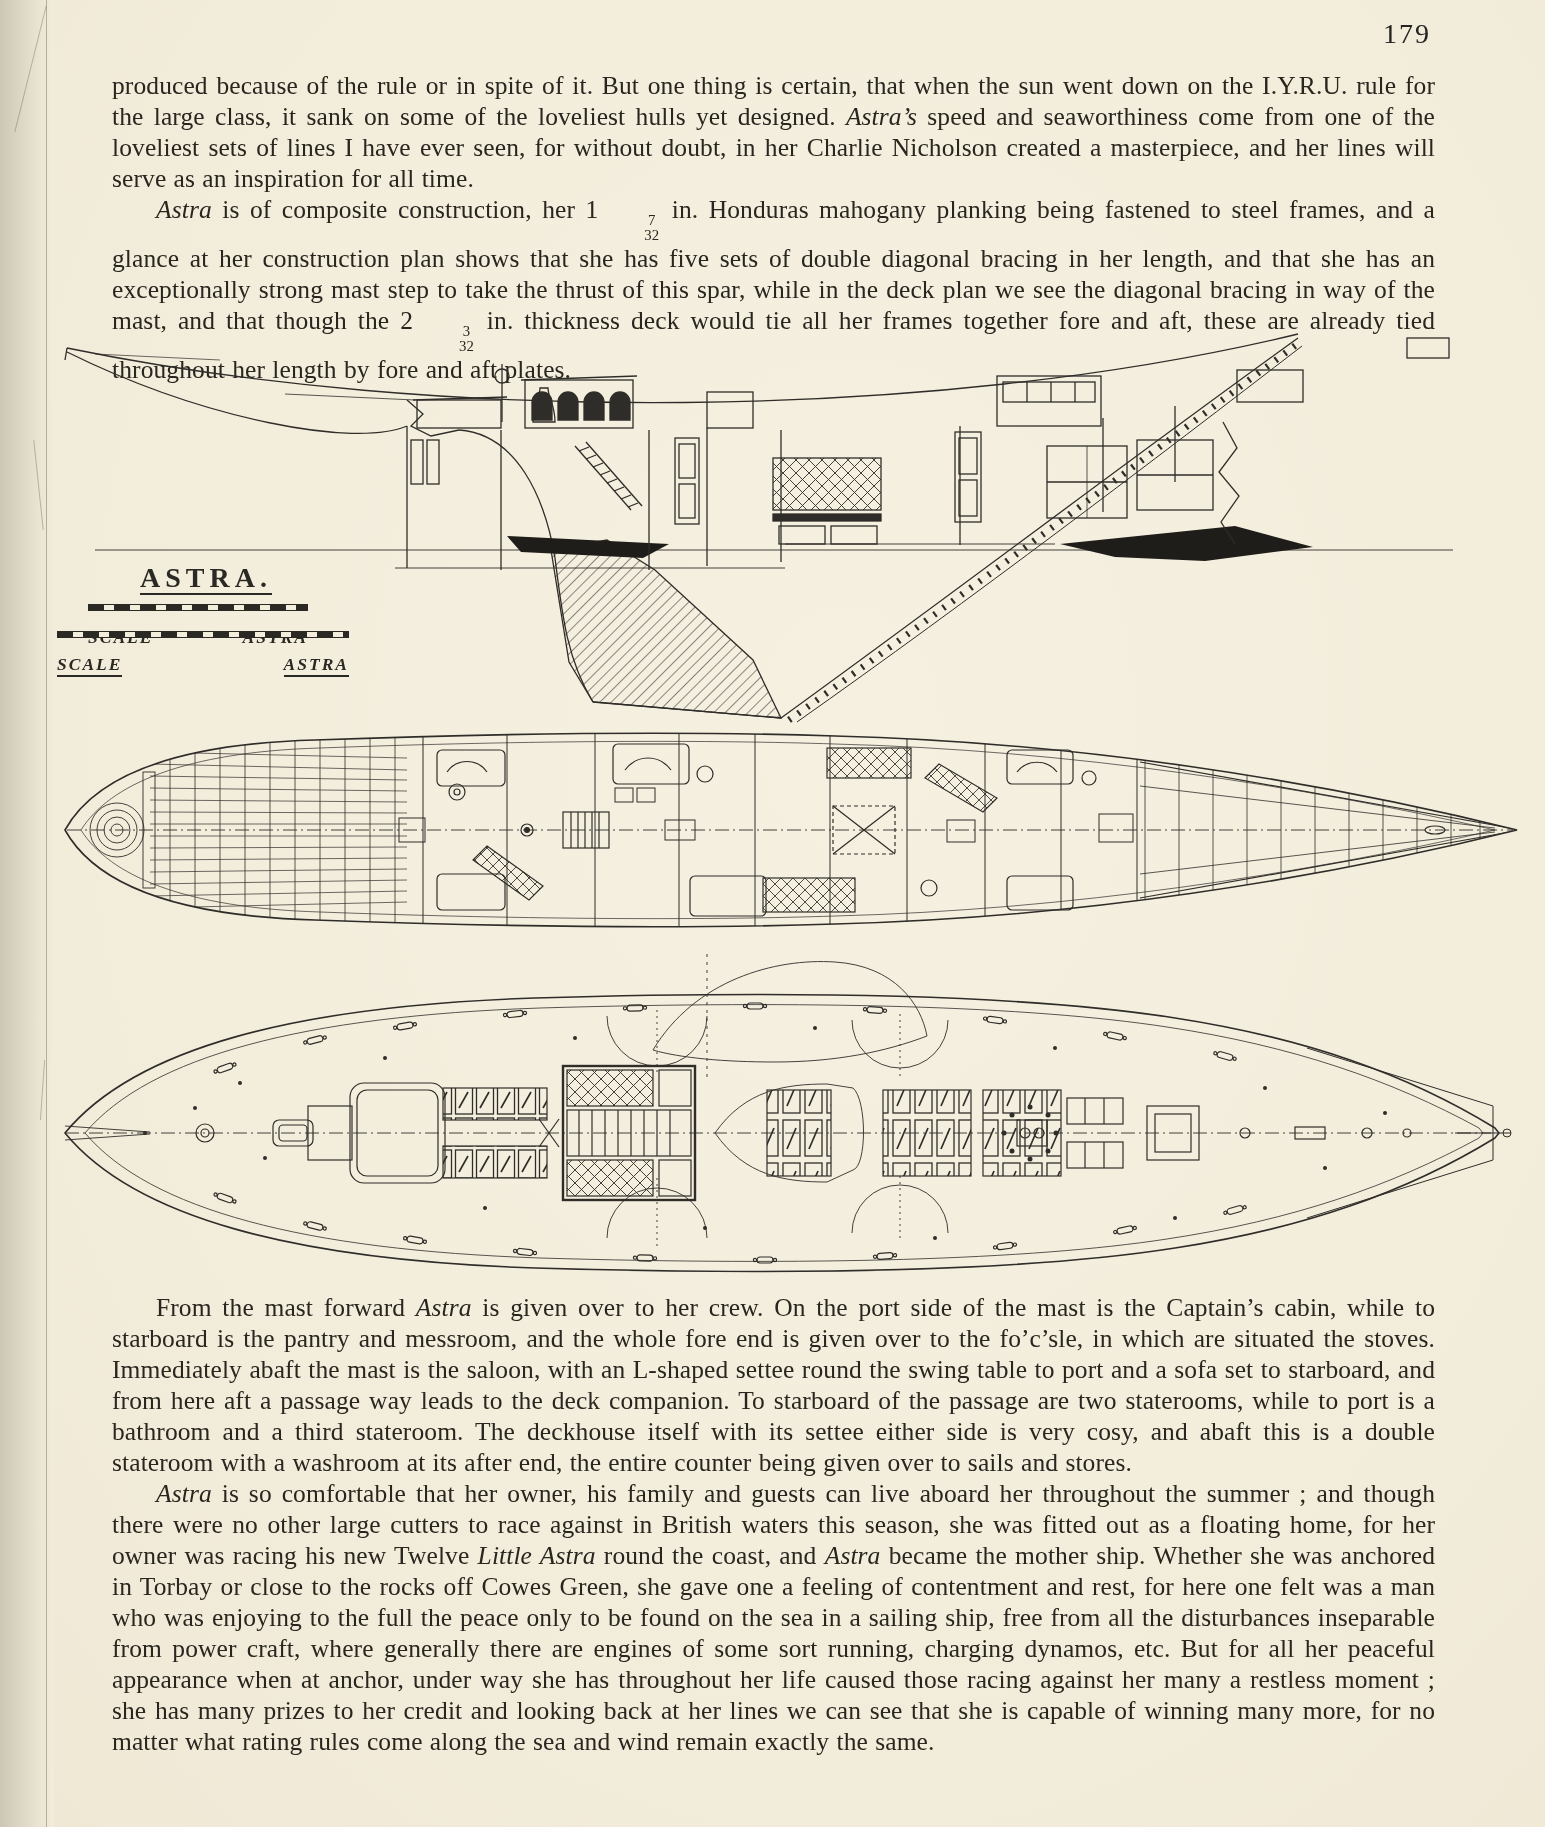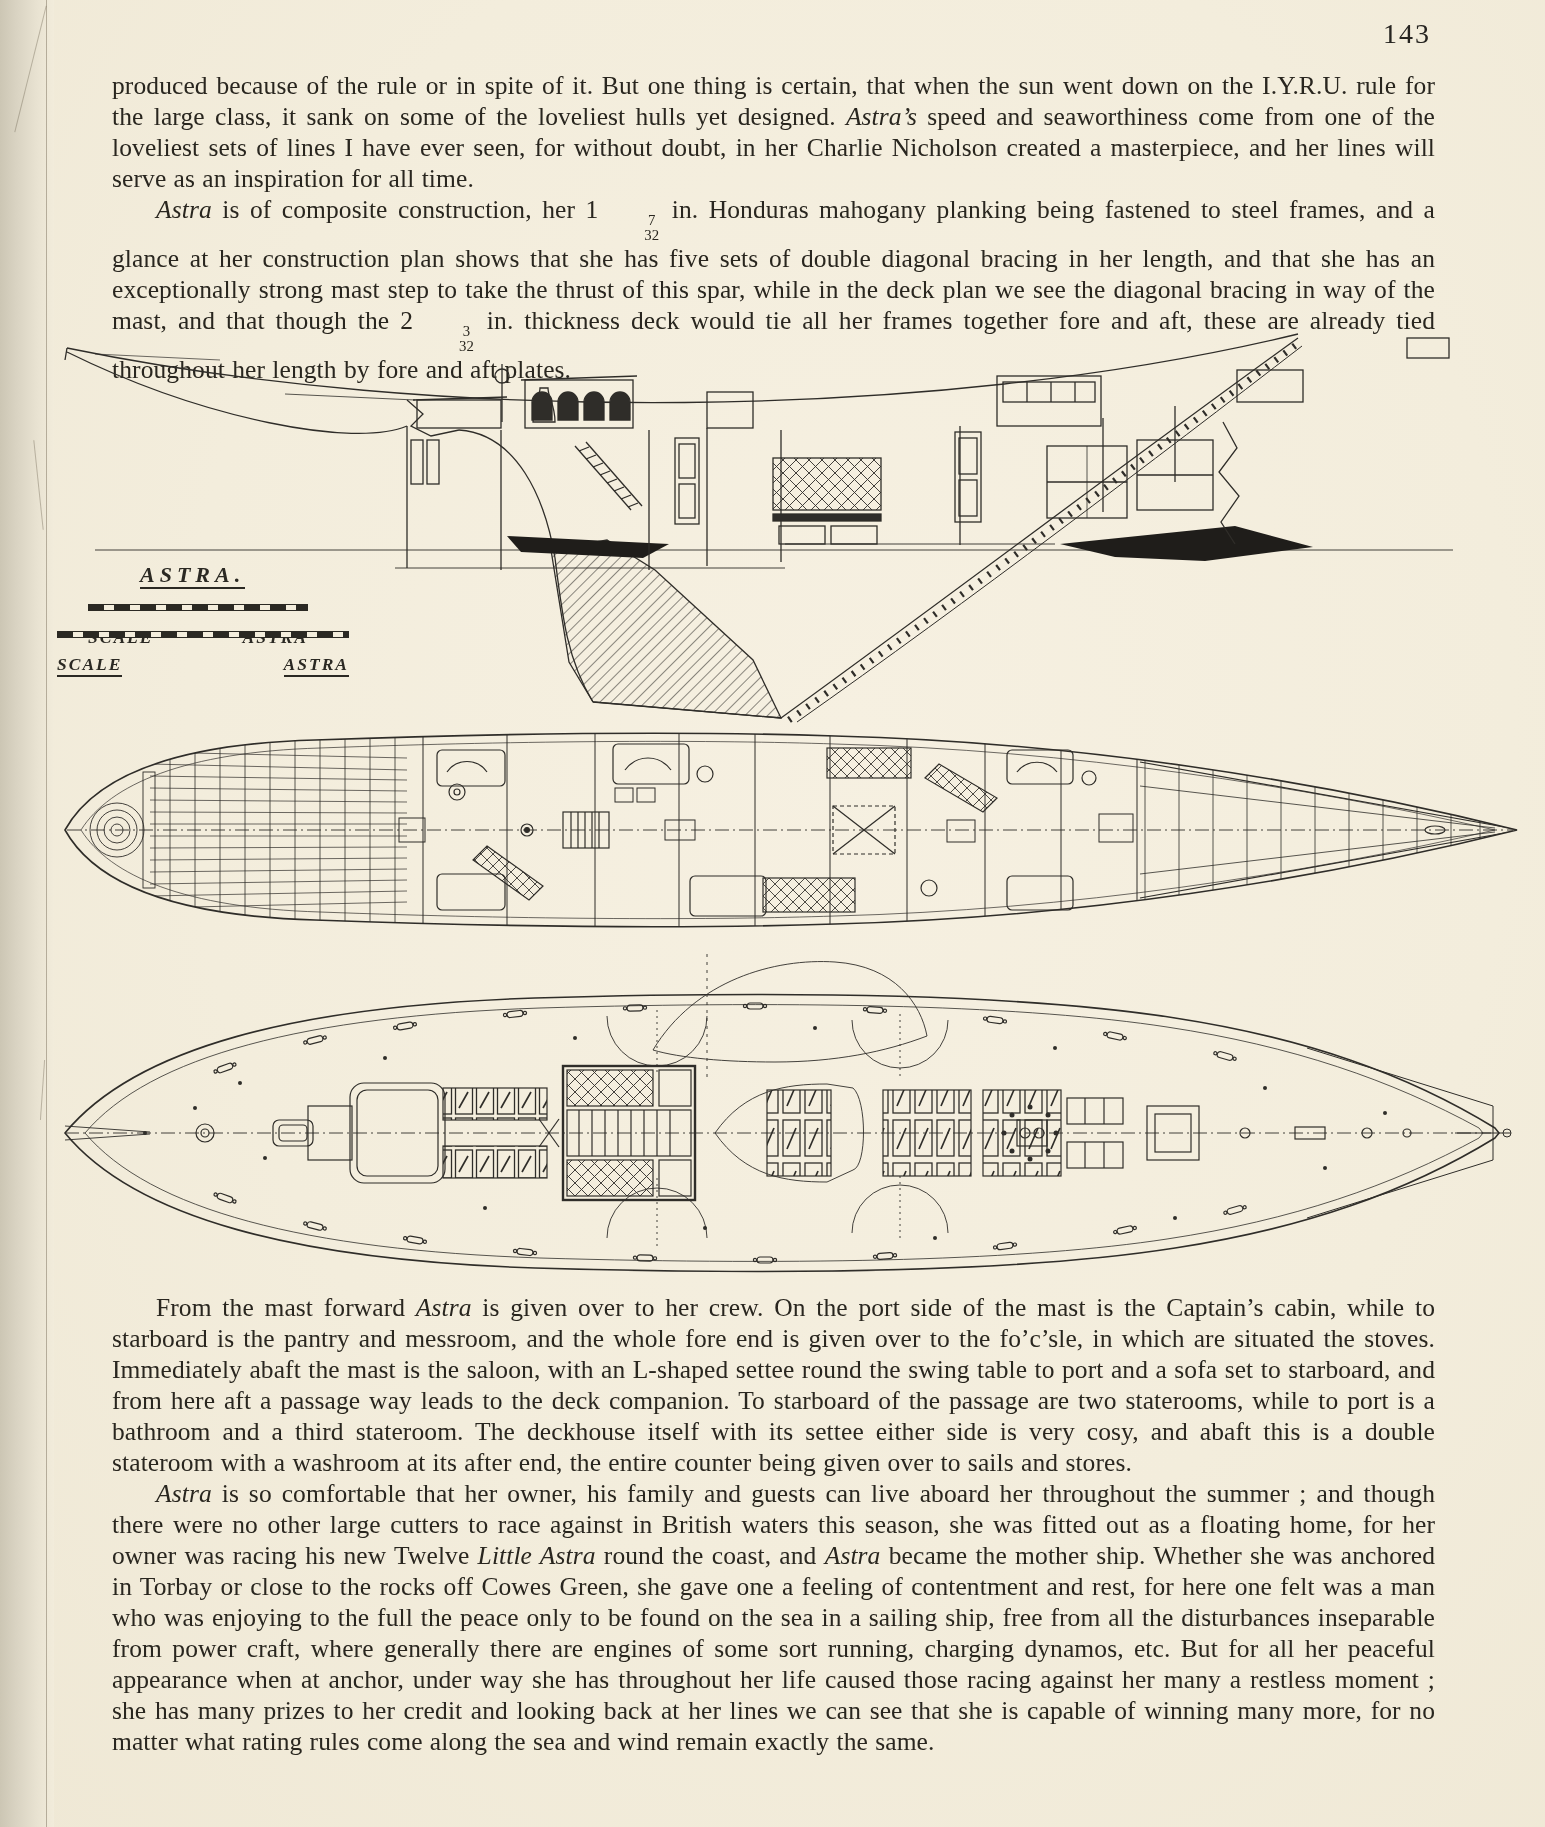--- a/index.html
+++ b/index.html
@@ -27,21 +27,21 @@
   .textblock.bottom{top:1292px;}
   .para{margin:0;}
   .para.indent{text-indent:44px;}
   .it{font-style:italic;}
   .frac{display:inline-flex;flex-direction:column;vertical-align:-0.5em;
         font-size:0.58em;line-height:1;text-align:center;margin:0 2px;}
 
   .drawing{position:absolute;}
   .drawing svg{display:block;overflow:visible;}
 
-  .fig-label{position:absolute;left:140px;top:562px;font-size:22px;font-style:italic;
+  .fig-label{position:absolute;left:140px;top:562px;font-size:28px;
         font-weight:bold;letter-spacing:5px;color:#2b2923;}
   .fig-label .u{border-bottom:2.5px solid #2b2923;padding-bottom:0px;}
 
   .scalebar{position:absolute;}
   .scalebar .bar{height:5px;border-top:1.3px solid #2b2923;border-bottom:1.3px solid #2b2923;
         background:repeating-linear-gradient(90deg,#2b2923 0 16px,#f3edDC 16px 26px);}
   .scalebar .lbls{display:flex;justify-content:space-between;margin-top:16px;
         font-style:italic;font-weight:bold;font-size:17.5px;letter-spacing:2px;color:#2b2923;}
   .scalebar.metres .lbls span{border-bottom:2px solid #2b2923;}
   .sb-feet{left:88px;top:604px;width:220px;}
@@ -50,21 +50,21 @@
 </head>
 <body>
 
 <div class="page">
   <div class="gutter"></div>
   <div class="gutter-line"></div>
   <div class="crease c1"></div>
   <div class="crease c2"></div>
   <div class="crease c3"></div>
 
-  <div class="page-number">143</div>
+  <div class="page-number">179</div>
 
   <div class="textblock top">
     <p class="para"><span>produced because of the rule or in spite of it. But one thing is certain, that when the sun went down on the I.Y.R.U. rule for the large class, it sank on some of the loveliest hulls yet designed.  </span><span class="it">Astra’s</span><span> speed and seaworthiness come from one of the loveliest sets of lines I have ever seen, for without doubt, in her Charlie Nicholson created a masterpiece, and her lines will serve as an inspiration for all time.</span></p>
     <p class="para indent"><span class="it">Astra</span><span> is of composite construction, her 1</span><span class="frac">
           <span>7</span>
           <span>32</span>
         </span><span> in. Honduras mahogany planking being fastened to steel frames, and a glance at her construction plan shows that she has five sets of double diagonal bracing in her length, and that she has an exceptionally strong mast step to take the thrust of this spar, while in the deck plan we see the diagonal bracing in way of the mast, and that though the 2</span><span class="frac">
           <span>3</span>
           <span>32</span>
         </span><span> in. thickness deck would tie all her frames together fore and aft, these are already tied throughout her length by fore and aft plates.</span></p>

